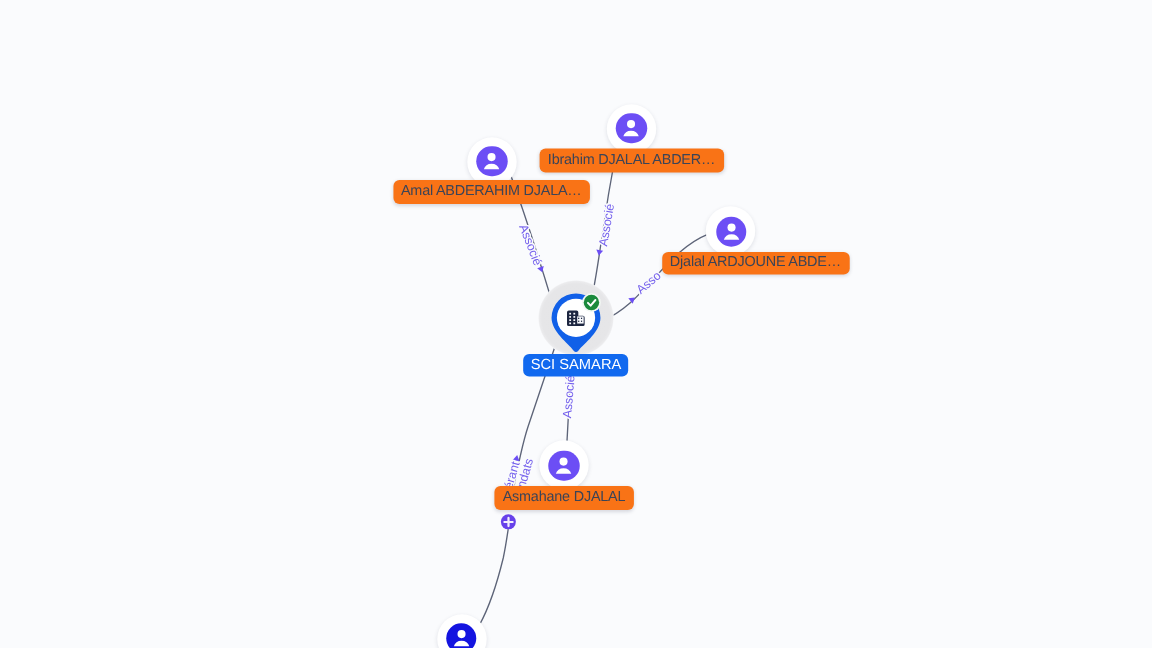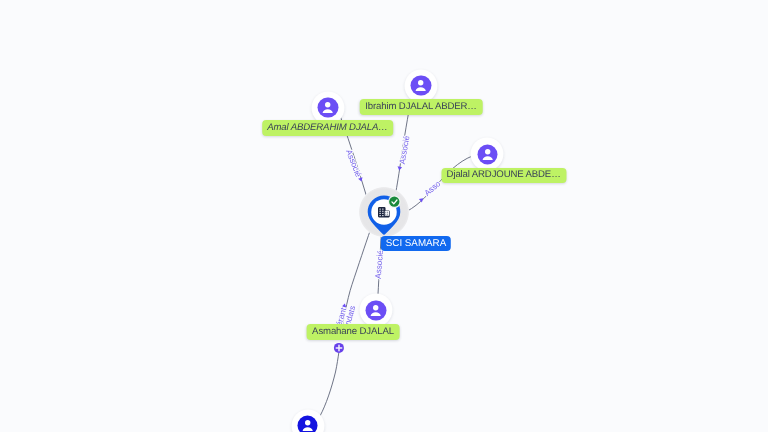--- a/index.html
+++ b/index.html
@@ -11,25 +11,25 @@
   .arrow{fill:#6c4ef5;}
   .elabel{font-family:"Liberation Sans",sans-serif;font-size:8.2px;fill:#7460ec;font-weight:400;
           paint-order:stroke;stroke:#fafbfd;stroke-width:2.1px;stroke-linejoin:round;}
 
   .node{position:absolute;transform:translate(-50%,-50%);}
   .pnode{width:33px;height:33px;border-radius:50%;background:#fff;
          box-shadow:0 1px 3px rgba(30,40,70,.13);display:flex;align-items:center;justify-content:center;}
   .pnode .disc{width:20.4px;height:20.4px;border-radius:50%;display:flex;align-items:center;justify-content:center;}
   .pnode .disc svg{width:20.4px;height:20.4px;display:block;}
 
-  .nlabel{position:absolute;transform:translate(-50%,0);background:#bef264;color:#3b4457;
+  .nlabel{position:absolute;transform:translate(-50%,0);background:#f97316;color:#3b4457;
           border-radius:4px;padding:2.5px 5.5px 3px;font-size:9.6px;letter-spacing:-0.13px;white-space:nowrap;
           box-shadow:0 1px 2.5px rgba(30,40,70,.16);line-height:10px;}
   .chip{position:absolute;transform:translate(-50%,0);background:#1169ef;color:#fff;
-        border-radius:4px;padding:2.5px 5px 3px;font-size:9.8px;white-space:nowrap;line-height:9.5px;margin-left:32px;}
+        border-radius:4px;padding:2.5px 5px 3px;font-size:9.8px;white-space:nowrap;line-height:9.5px;}
 
   .plus{position:absolute;transform:translate(-50%,-50%);width:10.2px;height:10.2px;border-radius:50%;
         background:#6741ea;display:flex;align-items:center;justify-content:center;}
   .plus svg{width:10.2px;height:10.2px;display:block;}
 </style>
 </head>
 <body>
 
 <div id="stage">
   <svg class="layer" id="edges" viewBox="0 0 768 432">
@@ -138,22 +138,22 @@
           </g>
           <g>
             <circle cx="60.3" cy="39.7" r="6.3" fill="#f2f7f3"></circle>
             <circle cx="60.3" cy="39.7" r="5.15" fill="#1a8a3c"></circle>
             <path d="M57.95 39.9 L59.75 41.8 L62.95 38.0" fill="none" stroke="#ffffff" stroke-width="1.3" stroke-linecap="round" stroke-linejoin="round"></path>
           </g>
         </svg>
       </div>
       <div class="chip" style="left: 384px; top: 236.3px;">SCI SAMARA</div>
       <div class="nlabel" style="left: 421px; top: 99.3px;">Ibrahim DJALAL ABDER…</div>
-      <div class="nlabel" style="left: 327.5px; top: 120.2px; font-style: italic;">Amal ABDERAHIM DJALA…</div>
+      <div class="nlabel" style="left: 327.5px; top: 120.2px;">Amal ABDERAHIM DJALA…</div>
       <div class="nlabel" style="left: 487.6px; top: 167.5px; margin-left: 16px;">Djalal ARDJOUNE ABDE…</div>
-      <div class="nlabel" style="left: 353px; top: 324.2px;">Asmahane DJALAL</div>
+      <div class="nlabel" style="left: 376px; top: 324.2px;">Asmahane DJALAL</div>
       <div class="plus" style="left: 339px; top: 348px;">
         <svg viewBox="0 0 10.2 10.2">
           <path d="M5.1 2.35 V7.85 M2.35 5.1 H7.85" stroke="#f3effd" stroke-width="1.5" stroke-linecap="round"></path>
         </svg>
       </div>
     </div>
 </div>
 
 </body></html>

